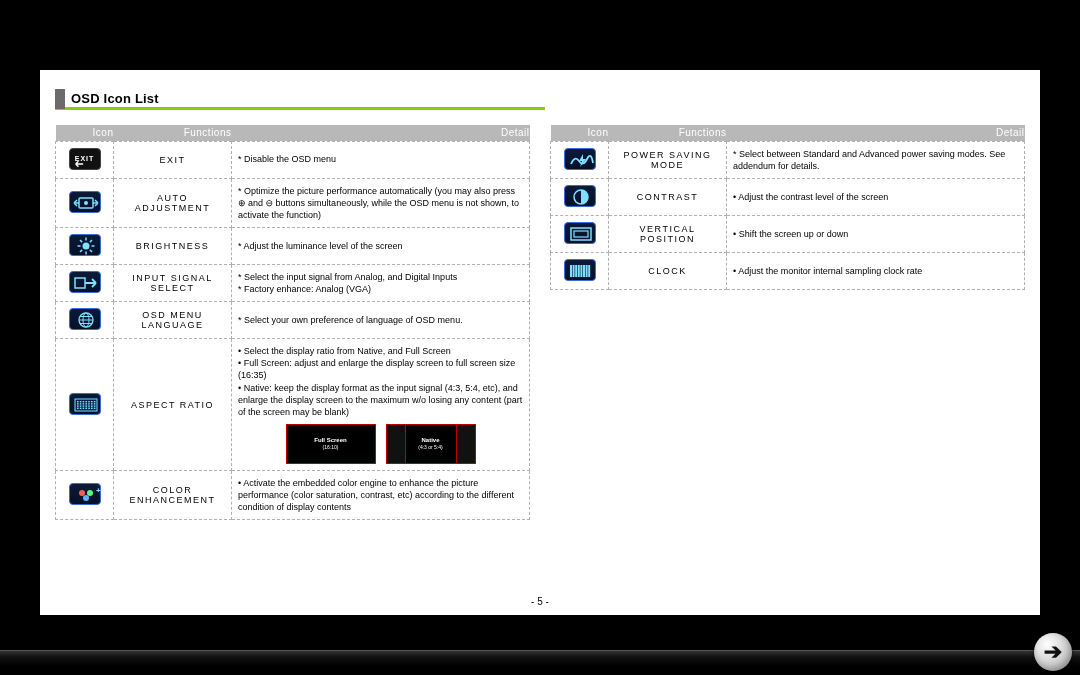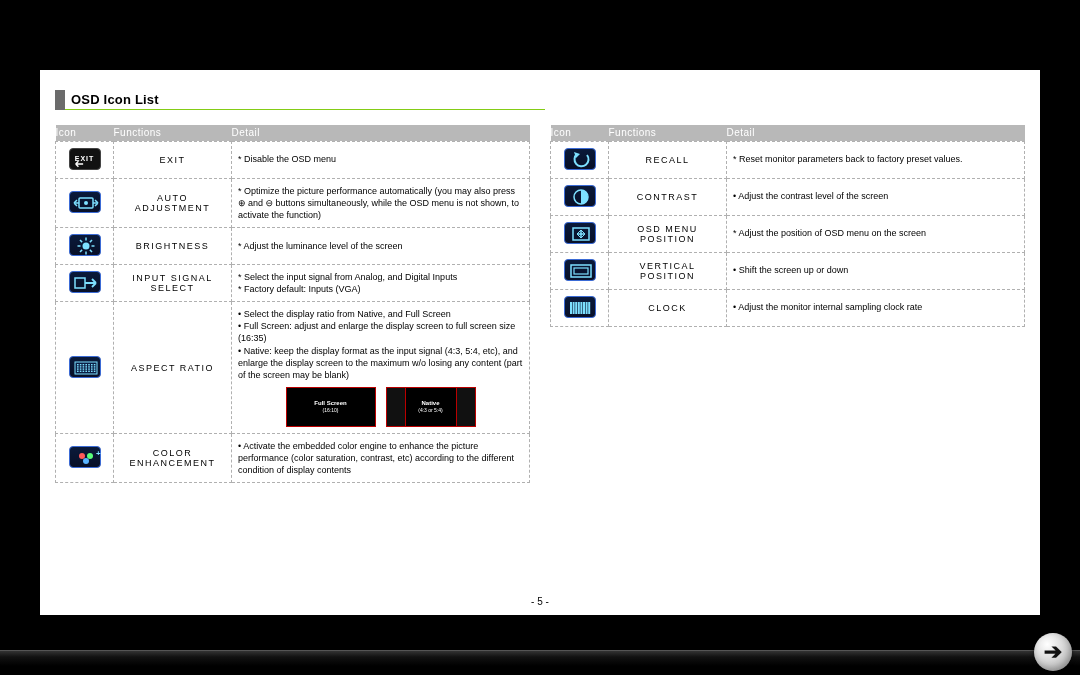--- a/index.html
+++ b/index.html
@@ -13,21 +13,21 @@
   .sheet {
     position: absolute;
     left: 40px; top: 70px;
     width: 1000px; height: 545px;
     background: #fff;
   }
   .section-title-bar {
     position: absolute;
     left: 15px; top: 20px;
     width: 490px; height: 20px;
-    border-bottom: 1px solid #84cc16;
+    border-bottom: 3px solid #84cc16;
     display: flex; align-items: center;
   }
   .section-title-bar .handle {
     width: 10px; height: 20px;
     background: #6b6b6b;
     margin-right: 6px;
   }
   .section-title-bar .title {
     font-weight: bold;
     font-size: 13px;
@@ -44,21 +44,21 @@
   .col { width: 475px; }
   .tbl { width: 100%; border-collapse: collapse; table-layout: fixed; }
   .tbl col.icon { width: 58px; }
   .tbl col.func { width: 118px; }
   .tbl col.det  { width: auto; }
   .tbl thead th {
     background: #b8b8b8;
     color: #fff;
     font-size: 10px;
     font-weight: normal;
-    text-align: left;
+    text-align: right;
     height: 16px;
     letter-spacing: 0.5px;
   }
   .tbl tbody td {
     border: 1px dashed #b0b0b0;
     padding: 6px 6px;
     font-size: 9px;
     color: #000;
     vertical-align: middle;
   }
@@ -200,21 +200,34 @@
                 </td>
               </tr>
               <tr>
                 <td class="icon-cell"><span class="osd-icon"><svg viewBox="0 0 32 22" width="32" height="22">
                       <rect x="5" y="6" width="10" height="10" fill="none" stroke="#7de0ff" stroke-width="1.5"></rect>
                       <path d="M15 11 H26 M26 11 L22 7 M26 11 L22 15" stroke="#7de0ff" stroke-width="1.8" fill="none"></path>
                     </svg></span></td>
                 <td class="func-cell">Input Signal Select</td>
                 <td class="detail-cell">
                   <span class="bullet">* Select the input signal from Analog, and Digital Inputs</span>
-                  <span class="bullet">* Factory default: Inputs (VGA)</span>
+                  <span class="bullet">* Factory enhance: Analog (VGA)</span>
+                </td>
+              </tr>
+              <tr>
+                <td class="icon-cell"><span class="osd-icon"><svg viewBox="0 0 32 22" width="32" height="22">
+                      <circle cx="16" cy="11" r="7" fill="none" stroke="#7de0ff" stroke-width="1.3"></circle>
+                      <ellipse cx="16" cy="11" rx="3" ry="7" fill="none" stroke="#7de0ff" stroke-width="1"></ellipse>
+                      <line x1="9" y1="11" x2="23" y2="11" stroke="#7de0ff"></line>
+                      <line x1="10" y1="7.5" x2="22" y2="7.5" stroke="#7de0ff"></line>
+                      <line x1="10" y1="14.5" x2="22" y2="14.5" stroke="#7de0ff"></line>
+                    </svg></span></td>
+                <td class="func-cell">OSD Menu Language</td>
+                <td class="detail-cell">
+                  <span class="bullet">* Select your own preference of language of OSD menu.</span>
                 </td>
               </tr>
               <tr>
                 <td class="icon-cell"><span class="osd-icon"><svg viewBox="0 0 32 22" width="32" height="22">
                       <rect x="5" y="5" width="22" height="12" fill="#0b1e44" stroke="#7de0ff"></rect>
                       <g fill="#7de0ff">
                         <rect x="7" y="7" width="1.6" height="1.4"></rect>
                         <rect x="9.8" y="7" width="1.6" height="1.4"></rect>
                         <rect x="12.6" y="7" width="1.6" height="1.4"></rect>
                         <rect x="15.399999999999999" y="7" width="1.6" height="1.4"></rect>
@@ -286,47 +299,36 @@
           <thead>
               <tr>
             <th>Icon</th>
             <th>Functions</th>
             <th>Detail</th>
           </tr>
             </thead>
           <tbody id="right-body">
               <tr>
                 <td class="icon-cell"><span class="osd-icon"><svg viewBox="0 0 32 22" width="32" height="22">
-                      <path d="M22 6 A7 7 0 1 1 12 5" stroke="#7de0ff" stroke-width="2" fill="none"></path>
-                      <polygon points="9,3 15,5 11,9" fill="#7de0ff"></polygon>
-                    </svg></span></td>
-                <td class="func-cell">Recall</td>
-                <td class="detail-cell">
-                  <span class="bullet">* Reset monitor parameters back to factory preset values.</span>
+                      <path d="M6 15 Q10 6 14 12 T22 10 T28 14" stroke="#7de0ff" stroke-width="1.8" fill="none"></path>
+                      <polygon points="18,5 14,12 17,12 15,18 21,10 18,10" fill="#7de0ff"></polygon>
+                    </svg></span></td>
+                <td class="func-cell">Power Saving Mode</td>
+                <td class="detail-cell">
+                  <span class="bullet">* Select between Standard and Advanced power saving modes. See addendum for details.</span>
                 </td>
               </tr>
               <tr>
                 <td class="icon-cell"><span class="osd-icon"><svg viewBox="0 0 32 22" width="32" height="22">
                       <circle cx="16" cy="11" r="7" fill="none" stroke="#7de0ff" stroke-width="1.5"></circle>
                       <path d="M16 4 A7 7 0 0 1 16 18 Z" fill="#7de0ff"></path>
                     </svg></span></td>
                 <td class="func-cell">Contrast</td>
                 <td class="detail-cell">
                   <span class="bullet">• Adjust the contrast level of the screen</span>
-                </td>
-              </tr>
-              <tr>
-                <td class="icon-cell"><span class="osd-icon"><svg viewBox="0 0 32 22" width="32" height="22">
-                      <rect x="8" y="5" width="16" height="12" fill="none" stroke="#7de0ff" stroke-width="1.5"></rect>
-                      <path d="M16 7 V15 M12 11 H20" stroke="#7de0ff" stroke-width="1.5"></path>
-                      <path d="M16 7 L14 9 M16 7 L18 9 M16 15 L14 13 M16 15 L18 13 M12 11 L14 9 M12 11 L14 13 M20 11 L18 9 M20 11 L18 13" stroke="#7de0ff" stroke-width="1" fill="none"></path>
-                    </svg></span></td>
-                <td class="func-cell">OSD Menu Position</td>
-                <td class="detail-cell">
-                  <span class="bullet">* Adjust the position of OSD menu on the screen</span>
                 </td>
               </tr>
               <tr>
                 <td class="icon-cell"><span class="osd-icon"><svg viewBox="0 0 32 22" width="32" height="22">
                       <rect x="6" y="5" width="20" height="12" fill="none" stroke="#7de0ff" stroke-width="1.5"></rect>
                       <rect x="9" y="8" width="14" height="6" fill="none" stroke="#7de0ff" stroke-width="1.2"></rect>
                     </svg></span></td>
                 <td class="func-cell">Vertical Position</td>
                 <td class="detail-cell">
                   <span class="bullet">• Shift the screen up or down</span>

